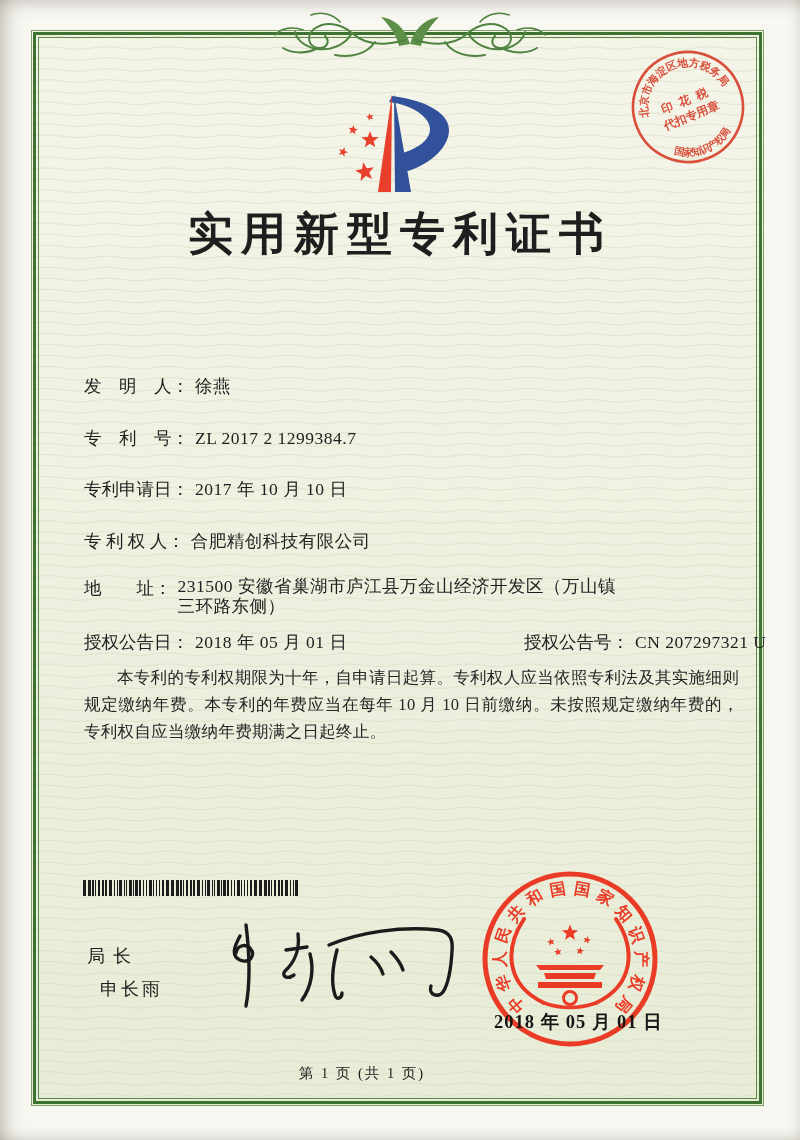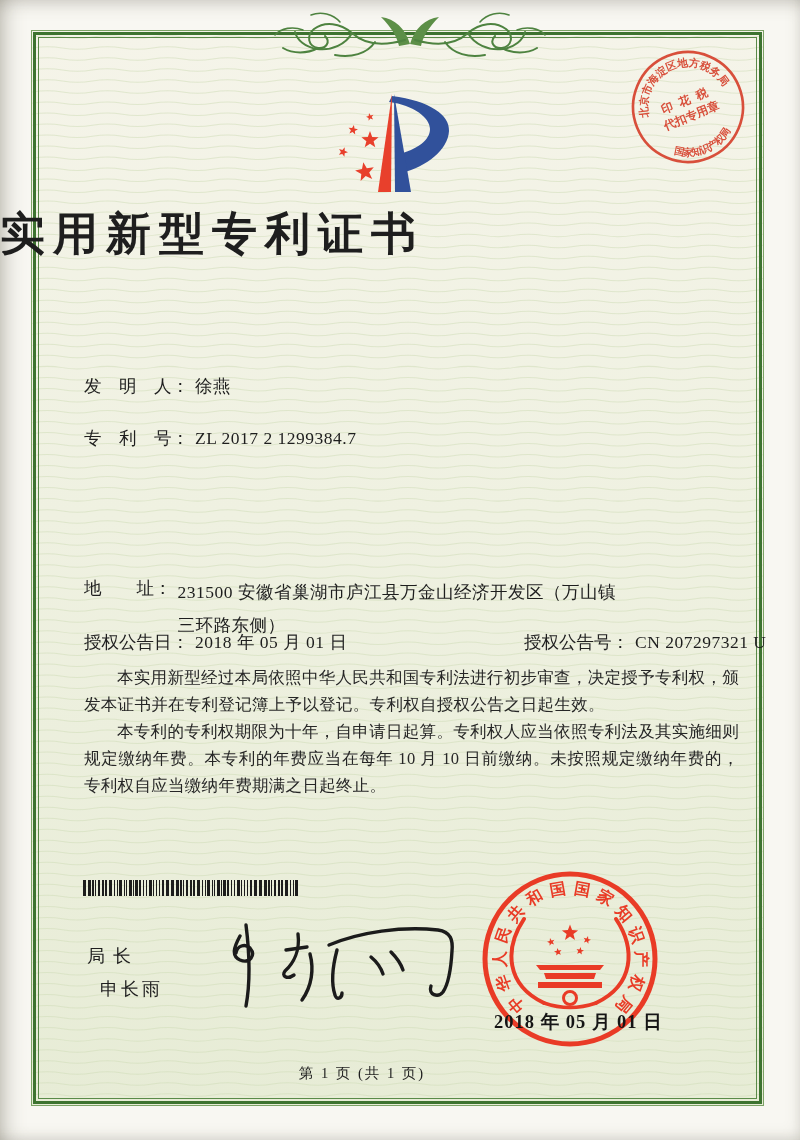--- a/index.html
+++ b/index.html
@@ -18,27 +18,27 @@
     border:1px solid #7ba265;
     background:linear-gradient(180deg,#f5f4e9 0%,#eff1e1 45%,#e7ecd6 100%);}
   .frame2{position:absolute;inset:1px;border:3px solid #3d7330;}
   .frame3{position:absolute;inset:2px;border:1px solid #5a8a48;}
   .waves{position:absolute;inset:0;width:100%;height:100%;}
   
   .cert-no{position:absolute;left:84px;top:92px;font-size:17px;letter-spacing:3px;z-index:3;}
   .logo{position:absolute;left:332px;top:93px;width:150px;height:112px;z-index:3;}
   .tax-stamp{position:absolute;left:627px;top:46px;width:122px;height:122px;z-index:4;}
   .tax-stamp svg{width:100%;height:100%;}
-  .title{position:absolute;left:0;top:204px;width:800px;margin:0;
+  .title{position:absolute;left:0;top:204px;width:800px;margin:0;text-align:center;
     font-size:45px;font-weight:bold;letter-spacing:8px;z-index:3;}
   
   .field-row{position:absolute;left:84px;font-size:17.5px;z-index:3;white-space:nowrap;}
   .field-row .lab{display:inline-block;}
   .field-row .val{margin-left:6px;letter-spacing:0.5px;}
-  .row-addr .val{display:inline-block;vertical-align:top;white-space:normal;width:446px;line-height:33px;}
+  .row-addr .val{display:inline-block;vertical-align:top;white-space:normal;width:446px;line-height:20px;}
   .grant-no{position:absolute;left:440px;top:0;text-align:right;}
   
   .paras{position:absolute;left:84px;top:664px;width:655px;z-index:3;}
   .paras p{margin:0;font-size:16.5px;line-height:27px;text-indent:2em;text-align:justify;letter-spacing:0.3px;color:#262626;}
   
   .barcode{position:absolute;left:83px;top:880px;width:218px;height:16px;z-index:3;}
   .signer-title{position:absolute;left:87px;top:944px;font-size:18px;letter-spacing:8px;z-index:3;}
   .signer-name{position:absolute;left:87px;top:977px;font-size:18px;letter-spacing:3px;z-index:3;margin-left:13px;}
   .signature{position:absolute;left:210px;top:903px;width:290px;height:115px;z-index:4;}
   .office-seal{position:absolute;left:478px;top:867px;width:184px;height:184px;z-index:3;}
@@ -213,32 +213,37 @@
   </div>
 
   <h1 class="title">实用新型专利证书</h1>
 
   <div class="field-row" style="top:374px">
     <span class="lab">发　明　人：</span><span class="val">徐燕</span>
   </div>
   <div class="field-row" style="top:426px">
     <span class="lab">专　利　号：</span><span class="val">ZL 2017 2 1299384.7</span>
   </div>
+  <div class="field-row" style="top:477px">
+    <span class="lab">专利申请日：</span><span class="val">2017 年 10 月 10 日</span>
+  </div>
+  <div class="field-row" style="top:529px">
+    <span class="lab">专 利 权 人：</span><span class="val">合肥精创科技有限公司</span>
+  </div>
   <div class="field-row row-addr" style="top:576px">
     <span class="lab">地　　址：</span><span class="val">231500 安徽省巢湖市庐江县万金山经济开发区（万山镇三环路东侧）</span>
   </div>
   <div class="field-row" style="top:630px;width:655px">
     <span class="lab">授权公告日：</span><span class="val">2018 年 05 月 01 日</span>
     <span class="grant-no">
       <span class="lab">授权公告号：</span><span class="val">CN 207297321 U</span>
     </span>
   </div>
 
   <div class="paras">
-    <p>本实用新型经过本局依照中华人民共和国专利法进行初步审查，决定授予专利权，颁发本证书并在专利登记簿上予以登记。专利权自授权公告之日起生效。</p>
     <p>本专利的专利权期限为十年，自申请日起算。专利权人应当依照专利法及其实施细则规定缴纳年费。本专利的年费应当在每年 10 月 10 日前缴纳。未按照规定缴纳年费的，专利权自应当缴纳年费期满之日起终止。</p>
   </div>
 
   <svg class="barcode" id="barcode" viewBox="0 0 218 16" preserveAspectRatio="none">
       <rect x="0" y="0" width="3" height="16" fill="#1d1d1d"></rect>
       <rect x="5" y="0" width="3" height="16" fill="#1d1d1d"></rect>
       <rect x="9" y="0" width="2" height="16" fill="#1d1d1d"></rect>
       <rect x="12" y="0" width="1" height="16" fill="#1d1d1d"></rect>
       <rect x="15" y="0" width="2" height="16" fill="#1d1d1d"></rect>
       <rect x="19" y="0" width="2" height="16" fill="#1d1d1d"></rect>

